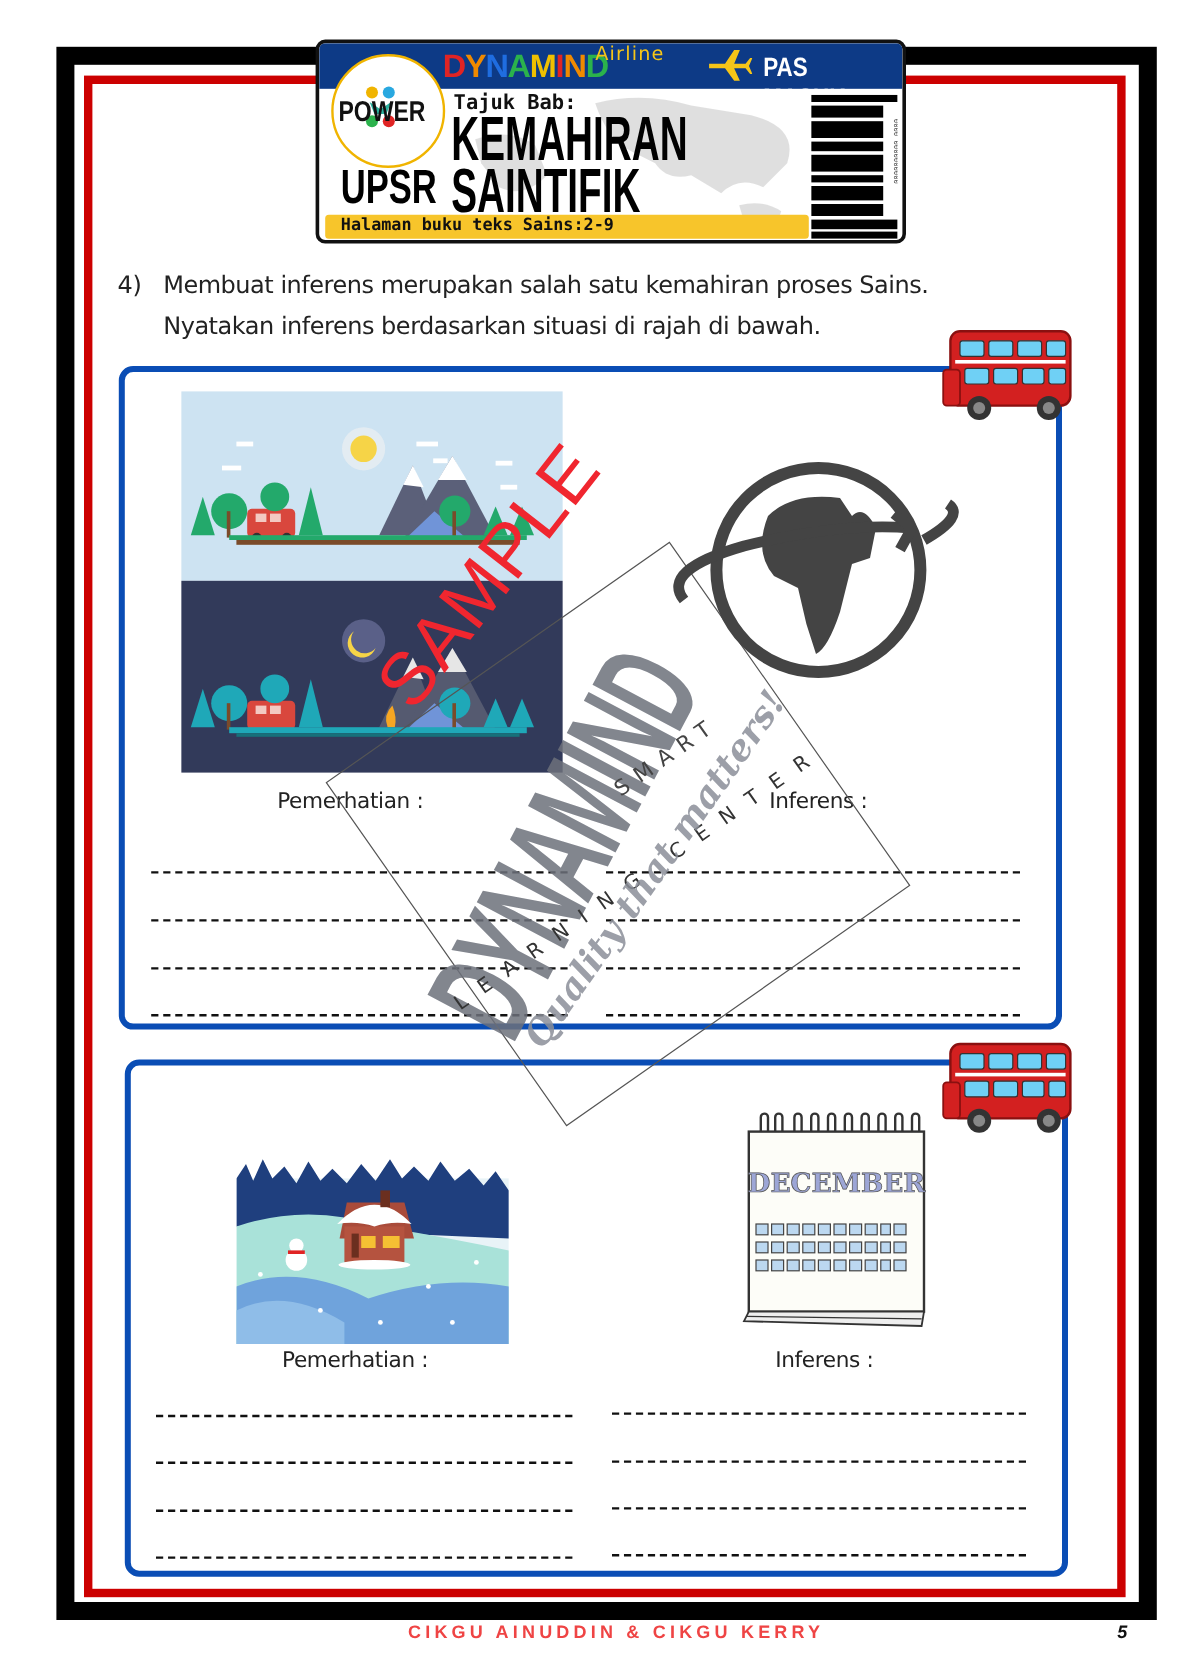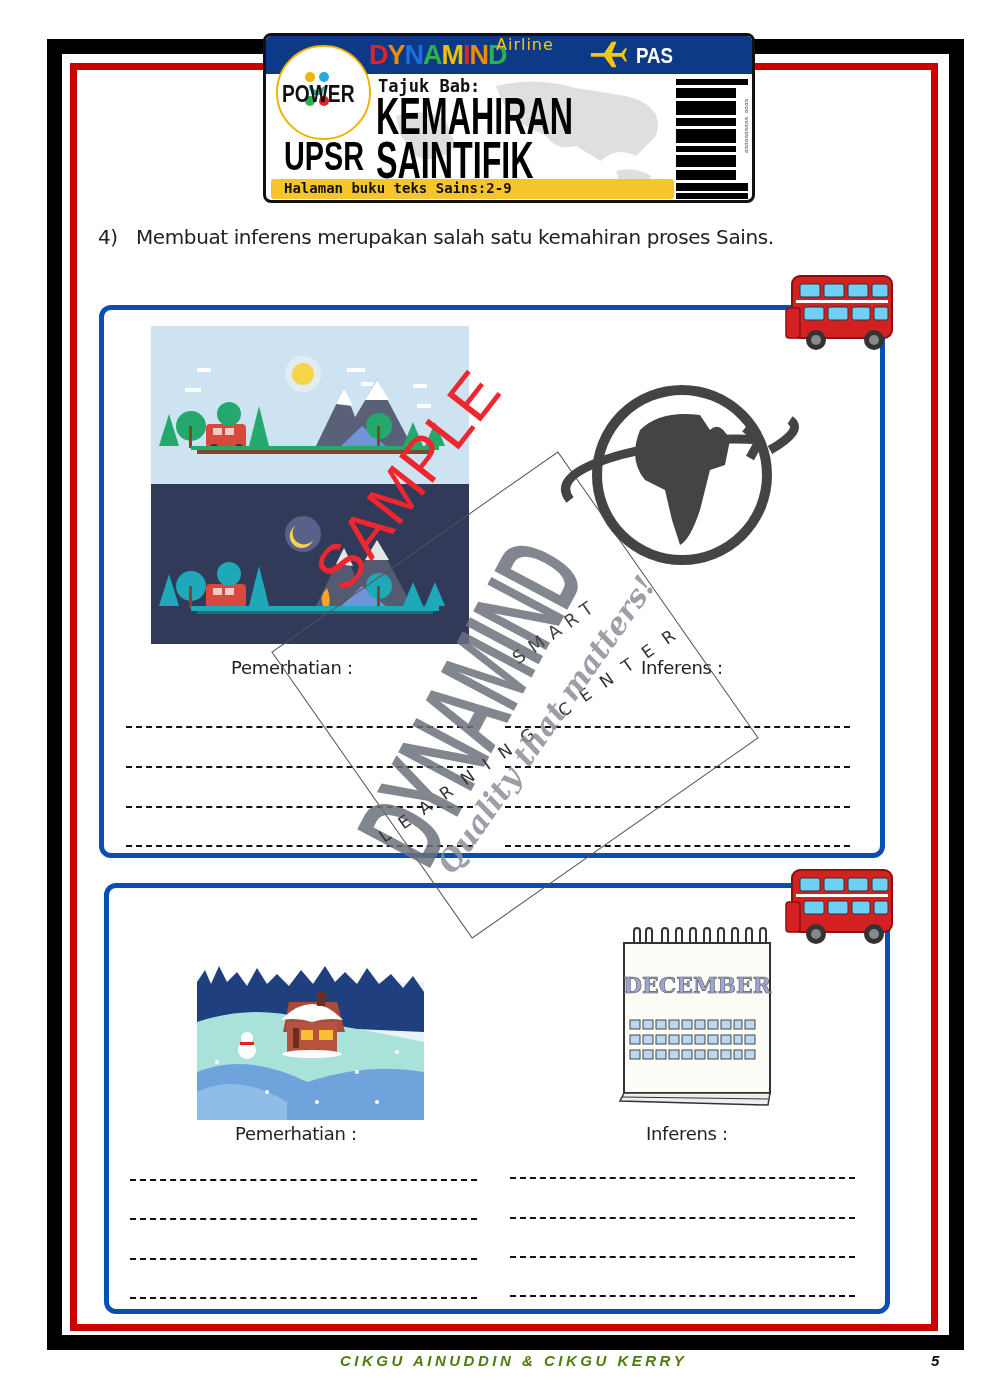--- a/index.html
+++ b/index.html
@@ -54,21 +54,21 @@
   
   .wm-square { left: 340px; top: 520px; width: 350px; height: 350px; border: 1.5px solid #555; transform: rotate(-35deg); transform-origin: center; }
   .wm-globe { left: 560px; top: 370px; width: 245px; height: 200px; }
   .sample { left: 300px; top: 560px; font-family: "Liberation Sans", sans-serif; font-size: 62px; color: #f0262f; transform: rotate(-52deg); transform-origin: left top; letter-spacing: 1px; }
   .dynamind-wm { left: 330px; top: 820px; font-family: "Liberation Sans", sans-serif; font-weight: bold; font-size: 120px; color: #6d717b; opacity: 0.85; transform: rotate(-62deg) scaleX(0.55); transform-origin: left top; white-space: nowrap; letter-spacing: -4px; }
   .smart-wm { left: 505px; top: 620px; font-family: "DejaVu Sans", sans-serif; font-size: 18px; color: #444; transform: rotate(-35deg); letter-spacing: 8px; }
   .lc-wm { left: 375px; top: 830px; font-family: "DejaVu Sans", sans-serif; font-size: 17px; color: #333; transform: rotate(-35deg); transform-origin: left top; letter-spacing: 14px; white-space: nowrap; }
   .quality-wm { left: 430px; top: 860px; font-family: "DejaVu Serif", serif; font-style: italic; font-weight: bold; font-size: 30px; color: #8b8f99; opacity: 0.85; transform: rotate(-55deg); transform-origin: left top; white-space: nowrap; }
 
   
-  .footer-left { left: 340px; top: 1352px; font-family: "Liberation Sans", sans-serif; font-weight: bold; font-style: italic; font-size: 15px; letter-spacing: 3.5px; color: #4d7c0f; white-space: nowrap; }
+  .footer-left { left: 340px; top: 1352px; font-family: "Liberation Sans", sans-serif; font-weight: bold; font-size: 15px; letter-spacing: 3.5px; color: #ef4444; white-space: nowrap; }
   .footer-right { left: 931px; top: 1352px; font-family: "Liberation Sans", sans-serif; font-weight: bold; font-style: italic; font-size: 15px; color: #111; }
 </style>
 </head>
 <body>
 
 <div class="abs frame-black"></div>
 <div class="abs frame-red"></div>
 
 <div class="abs ticket">
   <div class="abs ticket-top"></div>
@@ -113,20 +113,21 @@
     <rect x="0" y="76" width="60" height="12" fill="#000"></rect>
     <rect x="0" y="91" width="60" height="10" fill="#000"></rect>
     <rect x="0" y="104" width="72" height="8" fill="#000"></rect>
     <rect x="0" y="114" width="72" height="6" fill="#000"></rect>
     <text x="69" y="20" font-size="6" fill="#333" font-family="DejaVu Sans Mono, monospace" transform="rotate(90 69 20)">0000 0000000000</text>
   </svg>
 </div>
 
 <div class="abs question">
   <span class="num">4)</span><span>Membuat inferens merupakan salah satu kemahiran proses Sains.</span>
+  <span class="l2">Nyatakan inferens berdasarkan situasi di rajah di bawah.</span>
 </div>
 
 <div class="abs box box1"></div>
 
 <svg class="abs bus" style="left:782px;top:274px;" viewBox="0 0 112 78">
   <rect x="10" y="2" width="100" height="62" rx="8" fill="#d32020" stroke="#8a1010" stroke-width="2"></rect>
   <rect x="4" y="34" width="14" height="30" rx="3" fill="#d32020" stroke="#8a1010" stroke-width="1.5"></rect>
   <rect x="18" y="10" width="20" height="13" rx="2" fill="#6fd0f5" stroke="#333"></rect>
   <rect x="42" y="10" width="20" height="13" rx="2" fill="#6fd0f5" stroke="#333"></rect>
   <rect x="66" y="10" width="20" height="13" rx="2" fill="#6fd0f5" stroke="#333"></rect>

